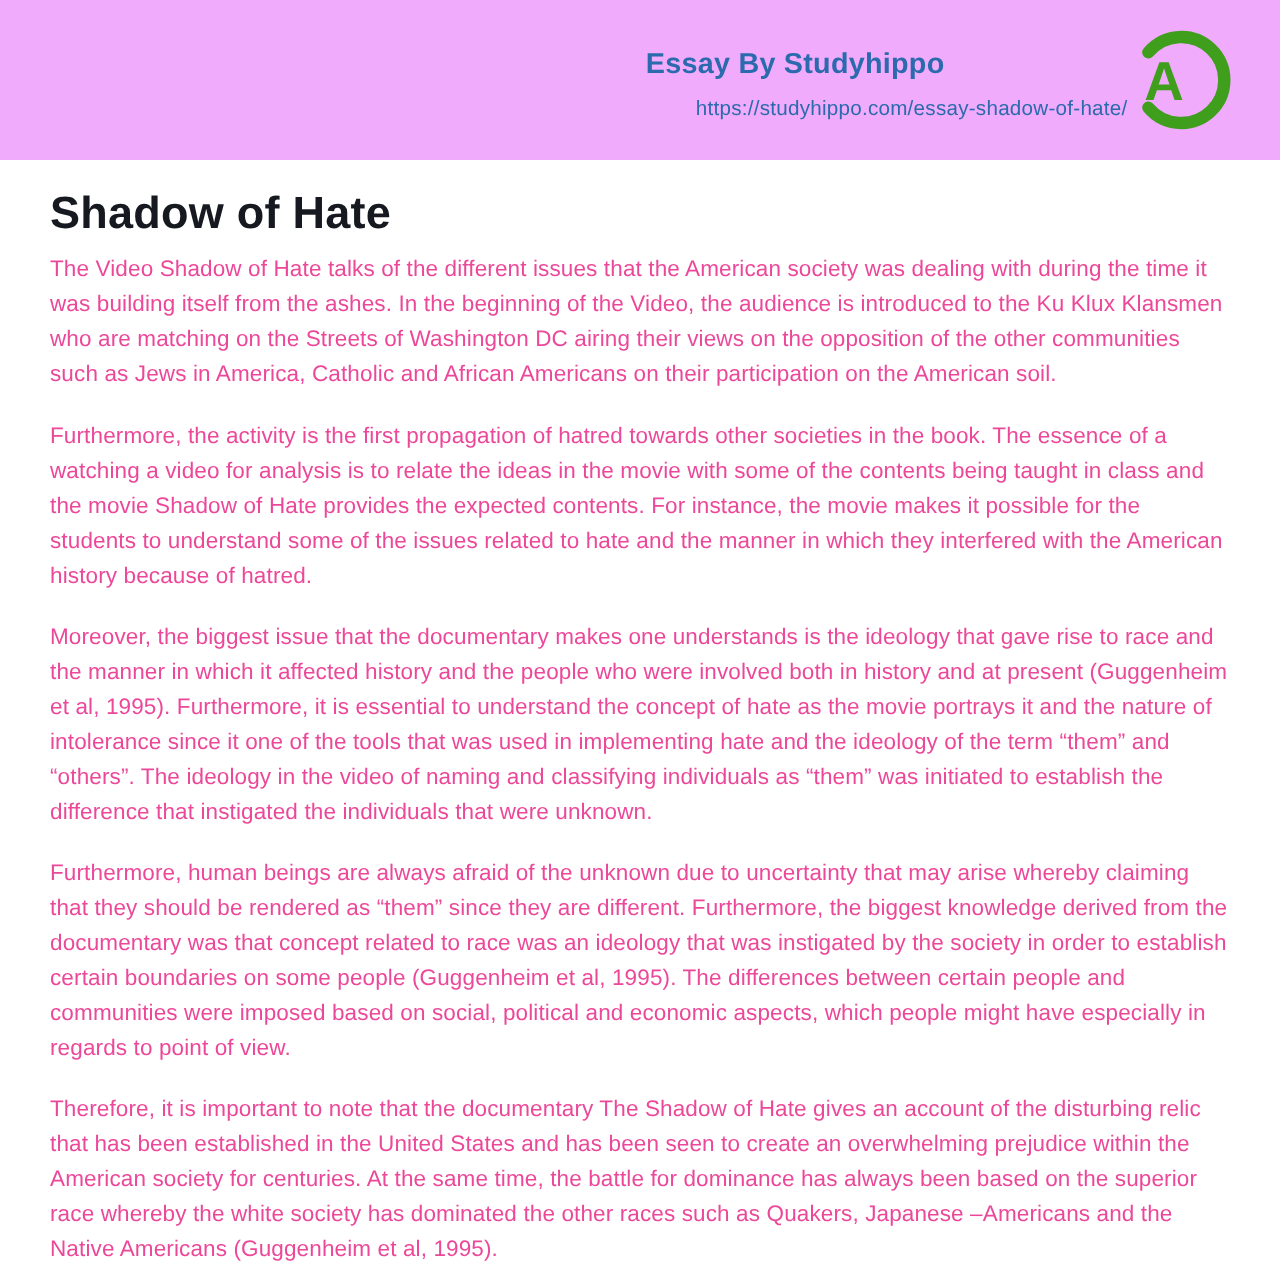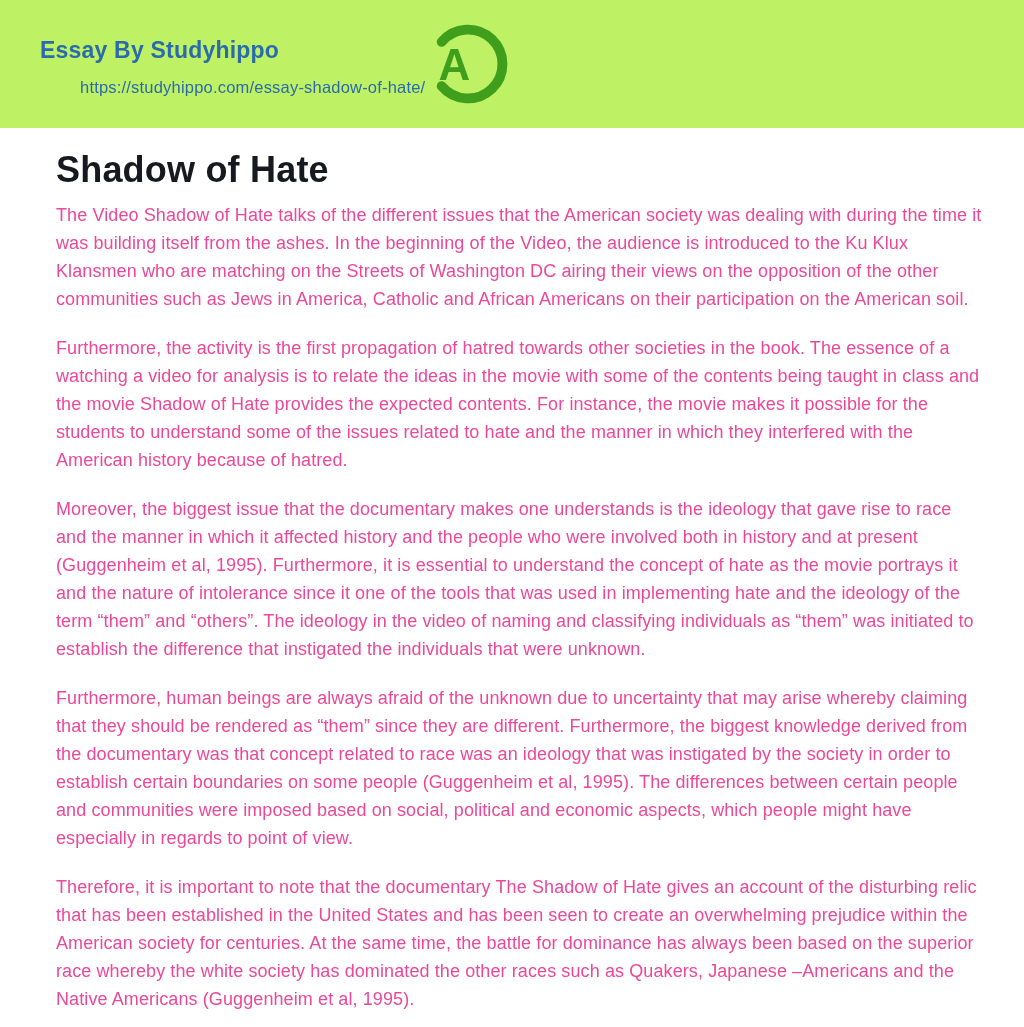--- a/index.html
+++ b/index.html
@@ -6,24 +6,24 @@
   html, body {
     width: 1024px;
     background: #ffffff;
     font-family: "Liberation Sans", sans-serif;
   }
   body { height: 1027px; overflow: hidden; }
 
   .site-header {
     width: 100%;
     height: 128px;
-    background: #bef264;
+    background: #f0abfc;
     display: flex;
     align-items: center;
-    justify-content: flex-start;
+    justify-content: flex-end;
     padding: 0 36px 0 40px;
   }
   .header-text { display: flex; flex-direction: column; justify-content: center; padding-top: 6px; }
   .byline {
     font-size: 23px;
     font-weight: 700;
     color: #2b6aad;
     letter-spacing: 0.2px;
     margin-bottom: 14px;
   }
@@ -31,21 +31,21 @@
     font-size: 16.5px;
     font-weight: 500;
     color: #2b6aad;
     text-decoration: none;
     letter-spacing: 0.2px;
     margin-left: 40px;
   }
   .logo { width: 86px; height: 92px; display: block; }
   .logo svg { width: 100%; height: 100%; display: block; }
 
-  main { padding: 18px 40px 0 40px; margin-left: 16px; }
+  main { padding: 18px 40px 0 40px; }
   h1.page-title {
     font-size: 36px;
     line-height: 1.2;
     font-weight: 700;
     color: #16191f;
     letter-spacing: 0.2px;
     margin: 2px 0 10px 0;
   }
   .essay-body p {
     font-size: 18px;

